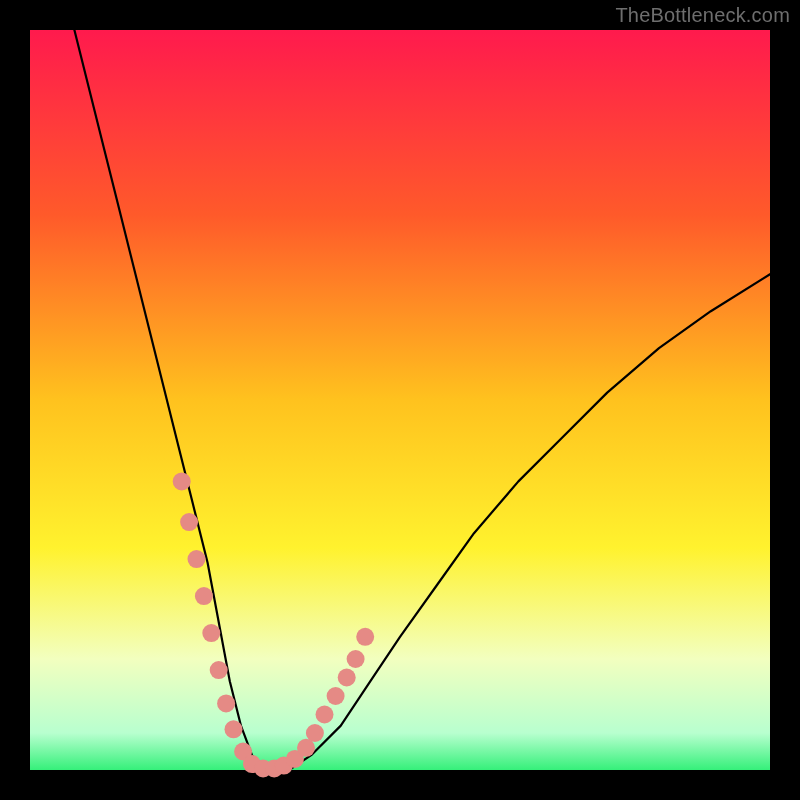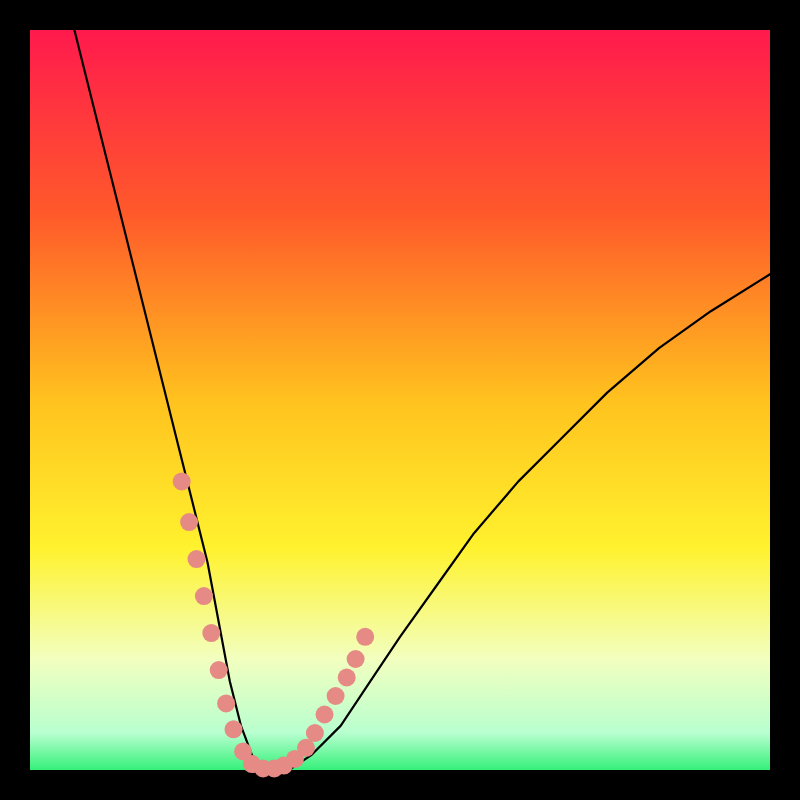--- a/index.html
+++ b/index.html
@@ -32,20 +32,21 @@
     inset: 0;
     width: 800px;
     height: 800px;
     display: block;
   }
 </style>
 </head>
 <body>
 
 <div class="frame">
+  <div class="watermark">TheBottleneck.com</div>
 
   <svg viewBox="0 0 800 800">
     <defs>
       <linearGradient id="bg-grad" x1="0" y1="0" x2="0" y2="1">
 
       <stop offset="0%" stop-color="#ff1a4d"></stop>
           <stop offset="25%" stop-color="#ff5a2a"></stop>
           <stop offset="50%" stop-color="#ffc21e"></stop>
           <stop offset="70%" stop-color="#fff22e"></stop>
           <stop offset="85%" stop-color="#f2ffbf"></stop>

